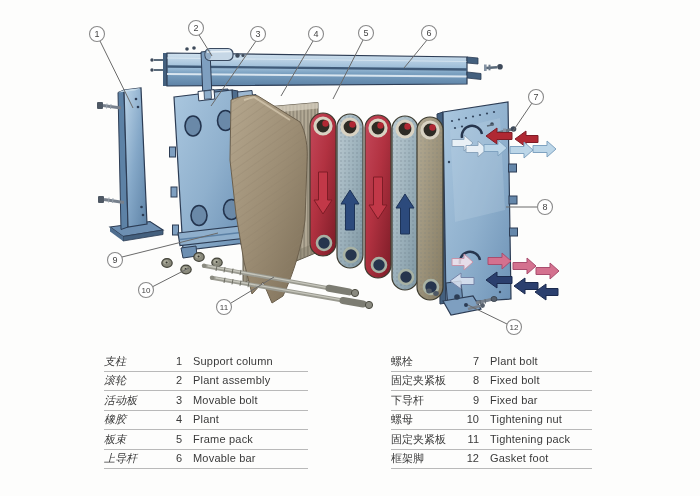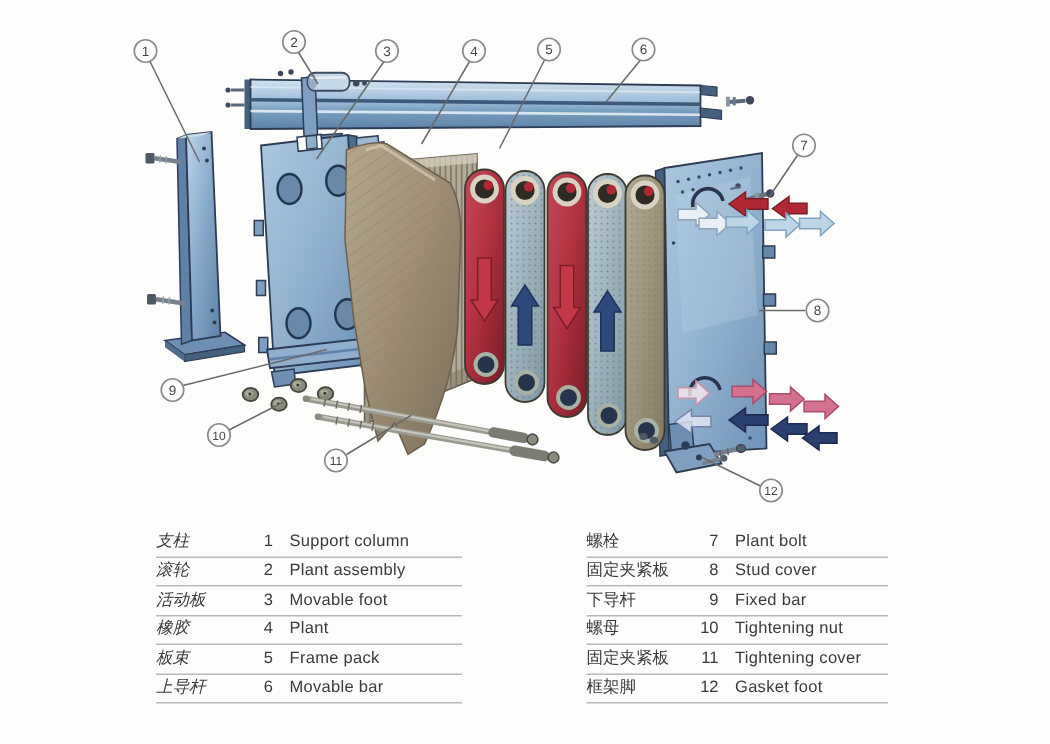--- a/index.html
+++ b/index.html
@@ -410,21 +410,21 @@
     <span class="cell-en">Support column</span>
   </div>
   <div class="legend-row">
     <span class="cell-cn">滚轮</span>
     <span class="cell-num">2</span>
     <span class="cell-en">Plant  assembly</span>
   </div>
   <div class="legend-row">
     <span class="cell-cn">活动板</span>
     <span class="cell-num">3</span>
-    <span class="cell-en">Movable foot</span>
+    <span class="cell-en">Movable bolt</span>
   </div>
   <div class="legend-row">
     <span class="cell-cn">橡胶</span>
     <span class="cell-num">4</span>
     <span class="cell-en">Plant</span>
   </div>
   <div class="legend-row">
     <span class="cell-cn">板束</span>
     <span class="cell-num">5</span>
     <span class="cell-en">Frame pack</span>
@@ -438,36 +438,36 @@
 
 <div class="legend right">
   <div class="legend-row">
     <span class="cell-cn">螺栓</span>
     <span class="cell-num">7</span>
     <span class="cell-en">Plant bolt</span>
   </div>
   <div class="legend-row">
     <span class="cell-cn">固定夹紧板</span>
     <span class="cell-num">8</span>
-    <span class="cell-en">Stud cover</span>
+    <span class="cell-en">Fixed bolt</span>
   </div>
   <div class="legend-row">
     <span class="cell-cn">下导杆</span>
     <span class="cell-num">9</span>
     <span class="cell-en">Fixed bar</span>
   </div>
   <div class="legend-row">
     <span class="cell-cn">螺母</span>
     <span class="cell-num">10</span>
     <span class="cell-en">Tightening nut</span>
   </div>
   <div class="legend-row">
     <span class="cell-cn">固定夹紧板</span>
     <span class="cell-num">11</span>
-    <span class="cell-en">Tightening cover</span>
+    <span class="cell-en">Tightening pack</span>
   </div>
   <div class="legend-row">
     <span class="cell-cn">框架脚</span>
     <span class="cell-num">12</span>
     <span class="cell-en">Gasket foot</span>
   </div>
 </div>
 
 </div>
 

